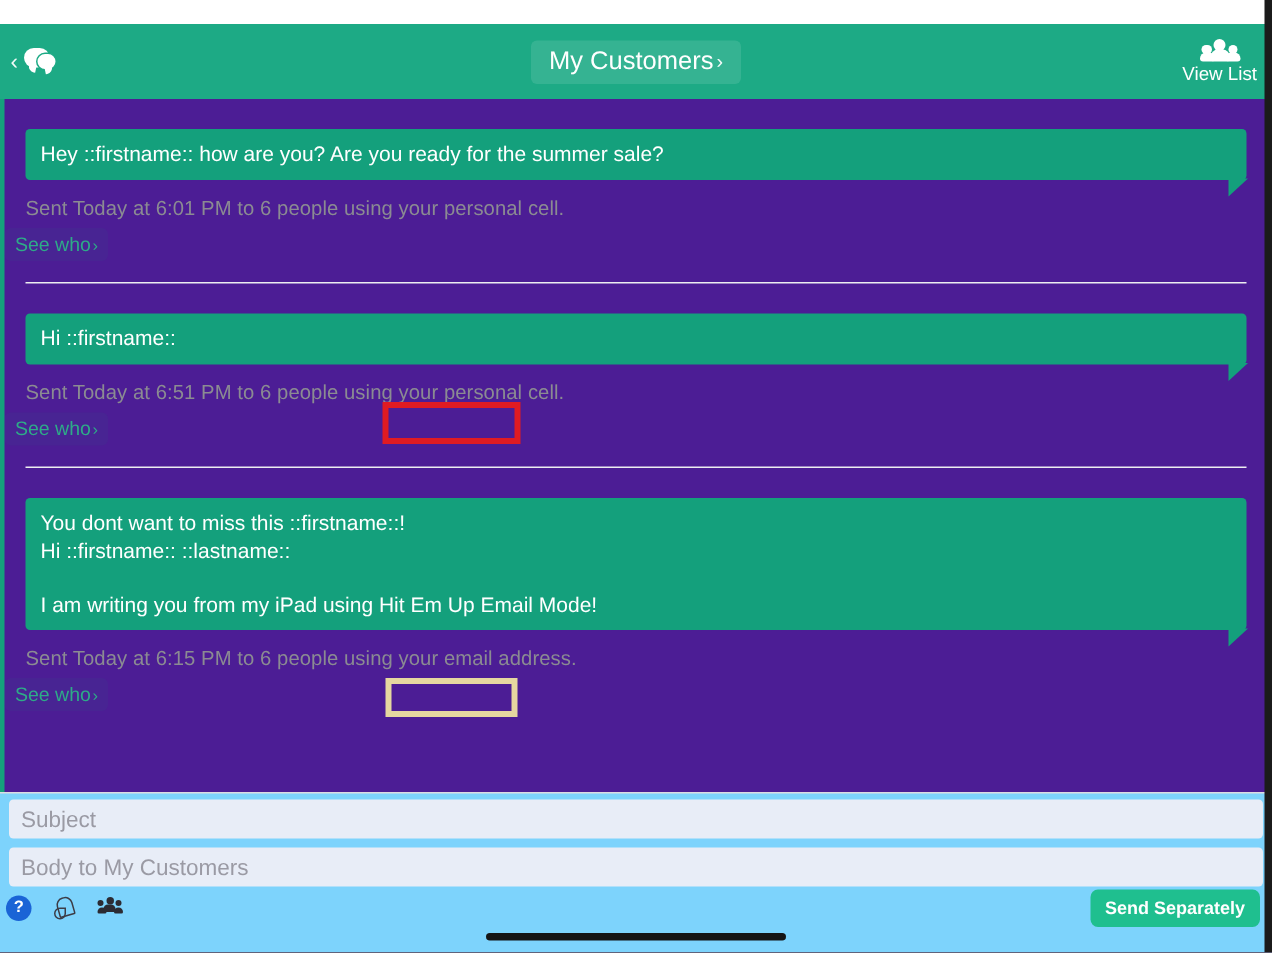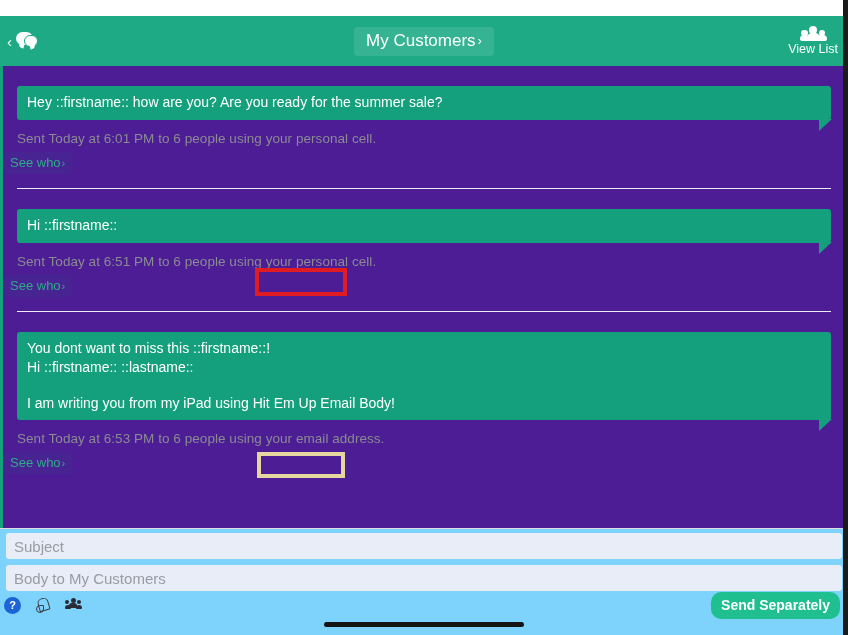--- a/index.html
+++ b/index.html
@@ -192,24 +192,24 @@
   .pi-c-head { width:5px;height:5px; left:5.5px; top:1px; }
   .pi-c-body { width:8px;height:5px; left:4px; top:6px; border-radius:3px 3px 1px 1px;}
   .pi-l-head { width:4px;height:4px; left:0px; top:3px; }
   .pi-l-body { width:6px;height:4px; left:-0.5px; top:7.5px; border-radius:3px 3px 1px 1px;}
   .pi-r-head { width:4px;height:4px; right:0px; top:3px; }
   .pi-r-body { width:6px;height:4px; right:-0.5px; top:7.5px; border-radius:3px 3px 1px 1px;}
   .send-btn {
     margin-left:auto;
     background:#1fbf8f;
     color:#ffffff;
-    font-size:14px;
+    font-size:12px;
     font-weight:700;
     padding: 5px 10px 6px 10px;
-    border-radius: 10px;
+    border-radius: 5px;
     white-space: nowrap;
   }
   .home-indicator {
     position:absolute; left:50%; transform:translateX(-50%);
     bottom: 8px; width: 200px; height: 5px;
     background:#141414; border-radius: 3px;
   }
   .right-bezel { position:absolute; right:0; top:0; width:5px; height:635px; background:#1b1b1b; }
 </style>
 </head>
@@ -292,24 +292,24 @@
         </span>
       </div>
       <div class="divider"></div>
     </div>
 
     <div class="msg-group" style="padding-top:20px;">
       <div class="bubble">
         <div class="subject-line">You dont want to miss this ::firstname::!</div>
         <div>Hi ::firstname:: ::lastname::</div>
         <div class="blank-line"></div>
-        <div>I am writing you from my iPad using Hit Em Up Email Body!</div>
+        <div>I am writing you from my iPad using Hit Em Up Email Mode!</div>
       </div>
       <div class="sent-row">
-        <span>Sent Today at 6:53 PM to 6 people using your email address.</span>
+        <span>Sent Today at 6:15 PM to 6 people using your email address.</span>
       </div>
       <div class="see-who-row">
         <span class="see-who">
           <span>See who</span><span class="sw-chev">›</span>
         </span>
       </div>
     </div>
   </div>
 
   <div class="annot annot-red" style="left:255px; top:268px; width:92px; height:28px;"></div>

